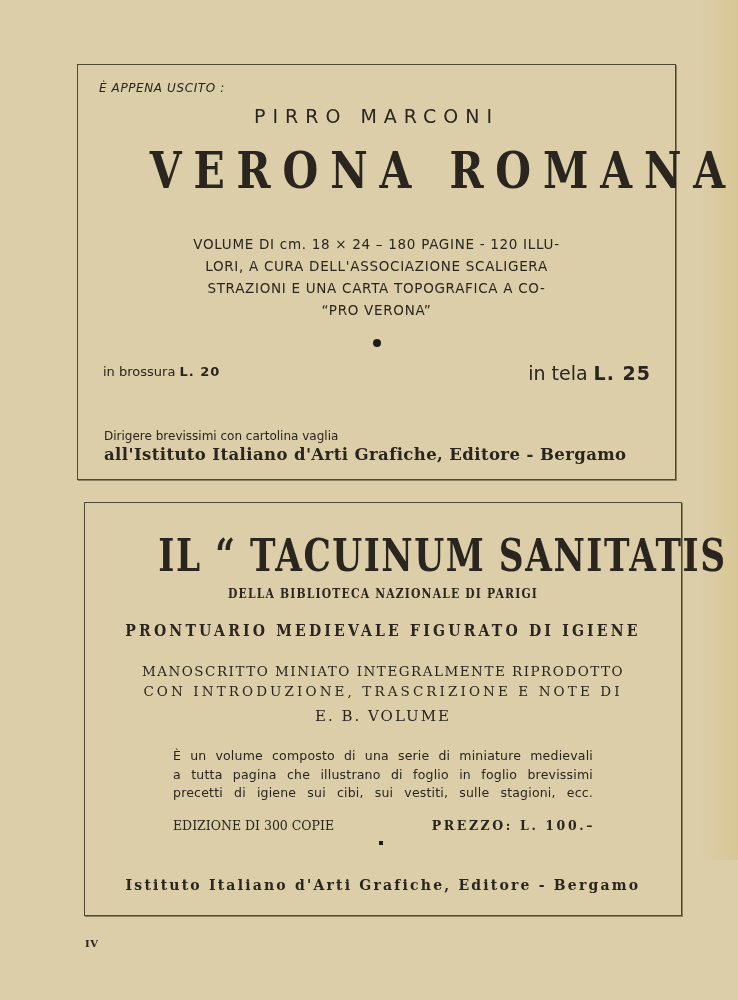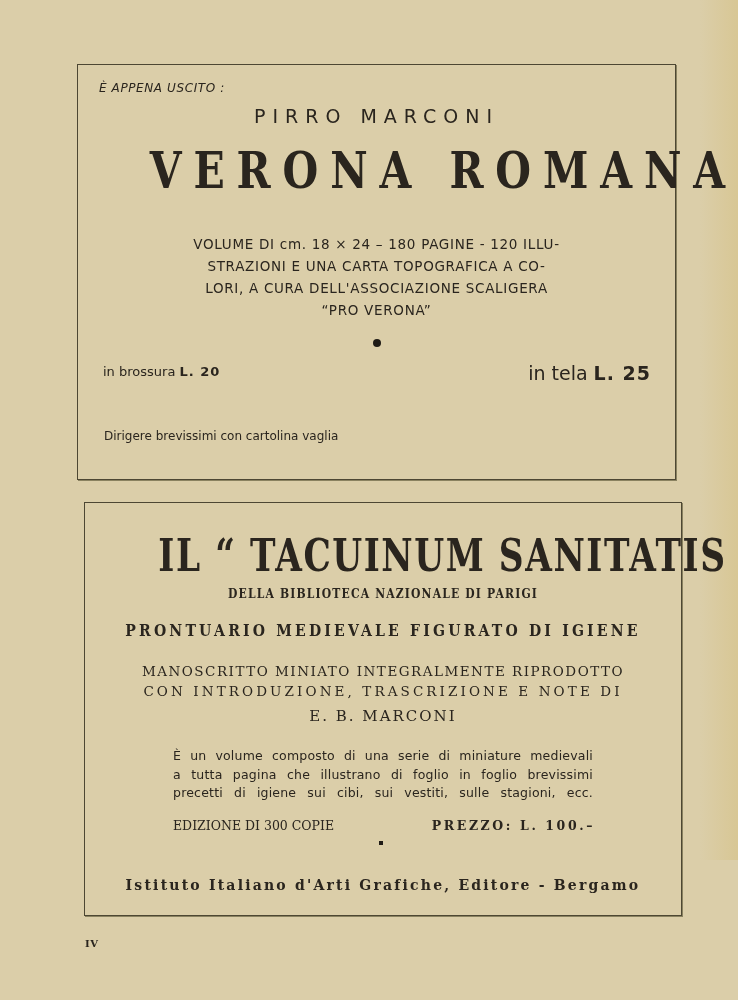--- a/index.html
+++ b/index.html
@@ -113,45 +113,46 @@
 <body>
 
 <div class="page">
 
   <div id="box1" class="box">
     <div class="abs kicker">È APPENA USCITO :</div>
     <div class="abs center author">PIRRO MARCONI</div>
     <div class="abs title1">VERONA ROMANA</div>
     <div class="abs desc1">
       <div>VOLUME DI cm. 18 × 24 – 180 PAGINE - 120 ILLU-</div>
+      <div>LORI, A CURA DELL'ASSOCIAZIONE SCALIGERA</div>
       <div>STRAZIONI E UNA CARTA TOPOGRAFICA A CO-</div>
-      <div>LORI, A CURA DELL'ASSOCIAZIONE SCALIGERA</div>
       <div>“PRO VERONA”</div>
     </div>
     <div class="abs bullet1"></div>
     <div class="abs price-left">
       <span>in brossura</span>
       <b>L. 20</b>
     </div>
     <div class="abs price-right">
       <span>in tela</span>
       <b>L. 25</b>
     </div>
     <div class="abs note1">Dirigere brevissimi con cartolina vaglia</div>
+    <div class="abs publisher1">all'Istituto Italiano d'Arti Grafiche, Editore - Bergamo</div>
   </div>
 
   <div id="box2" class="box">
     <div class="abs title2">IL “ TACUINUM SANITATIS ”</div>
     <div class="abs center sub2">DELLA BIBLIOTECA NAZIONALE DI PARIGI</div>
     <div class="abs center sub3">PRONTUARIO MEDIEVALE FIGURATO DI IGIENE</div>
     <div class="abs center mss">
       <div>MANOSCRITTO MINIATO INTEGRALMENTE RIPRODOTTO</div>
       <div class="l2">CON INTRODUZIONE, TRASCRIZIONE E NOTE DI</div>
     </div>
-    <div class="abs center ed-author">E. B. MARCONI</div>
+    <div class="abs center ed-author">E. B. VOLUME</div>
     <div class="abs body2">
       <span>È un volume composto di una serie di miniature medievali</span>
       <span>a tutta pagina che illustrano di foglio in foglio brevissimi</span>
       <span>precetti di igiene sui cibi, sui vestiti, sulle stagioni, ecc.</span>
     </div>
     <div class="abs edition">EDIZIONE DI 300 COPIE</div>
     <div class="abs price2">PREZZO: L. 100.–</div>
     <div class="abs bullet2"></div>
     <div class="abs center publisher2">Istituto Italiano d'Arti Grafiche, Editore - Bergamo</div>
   </div>

